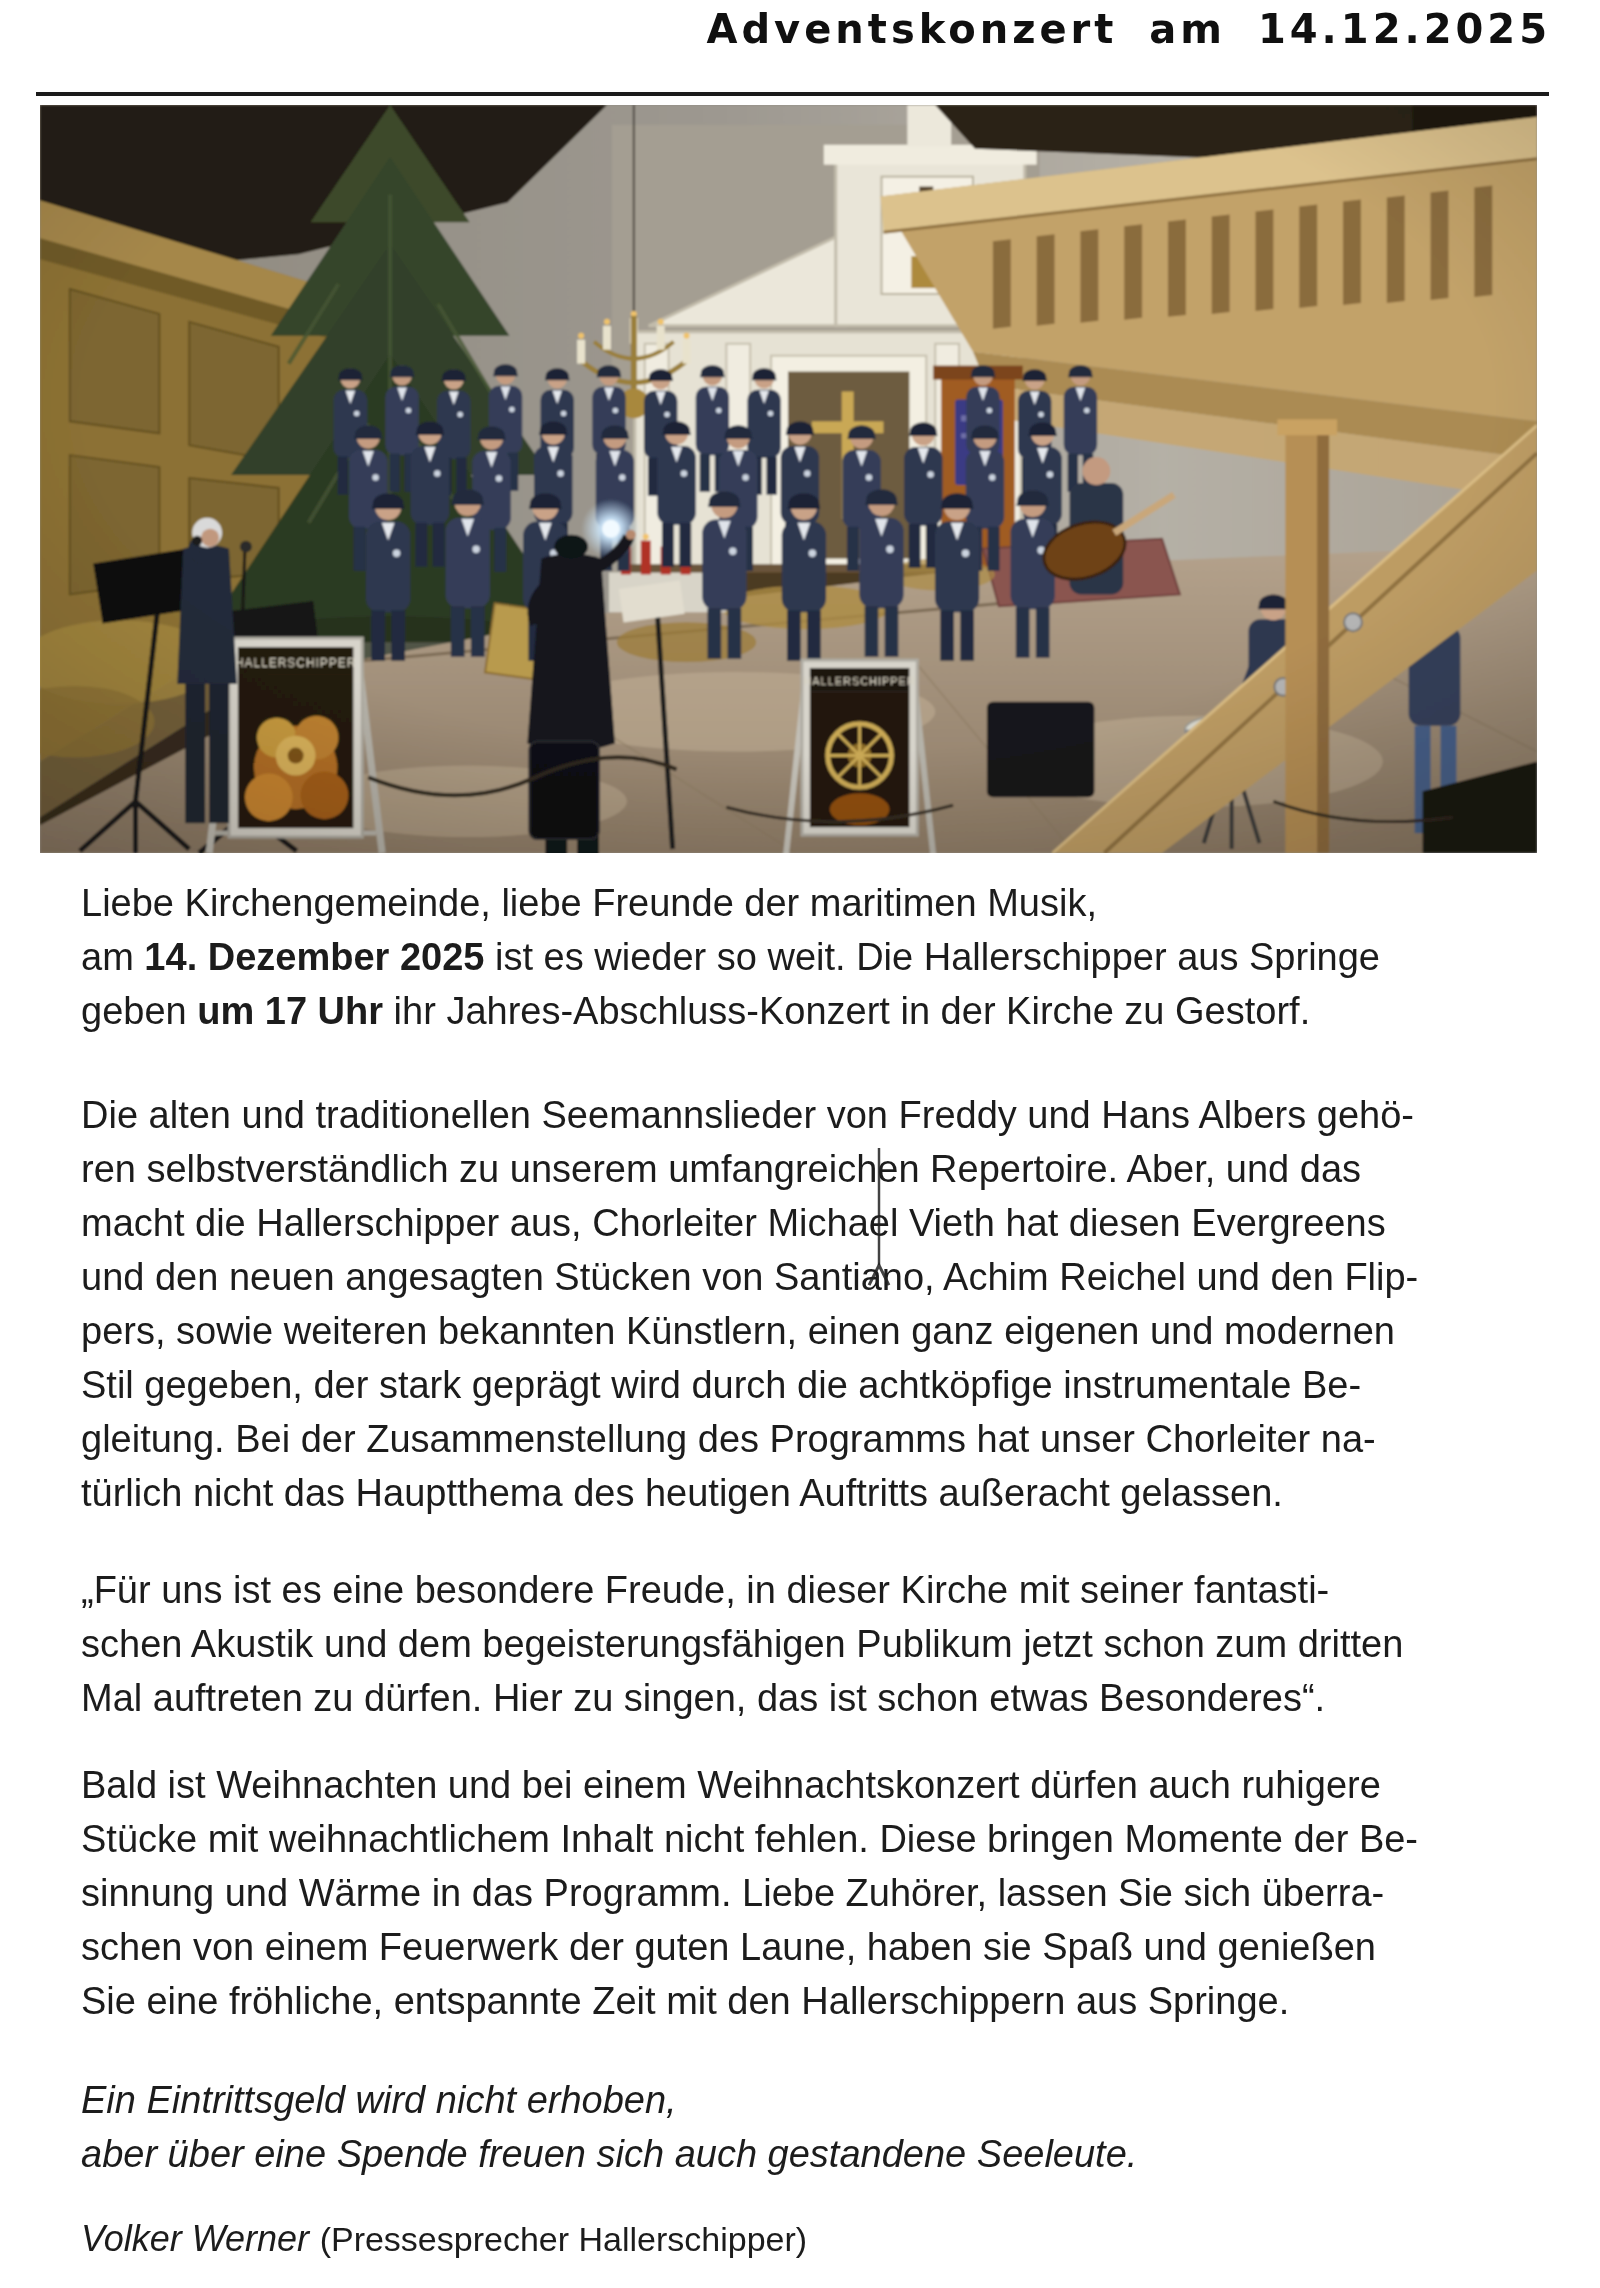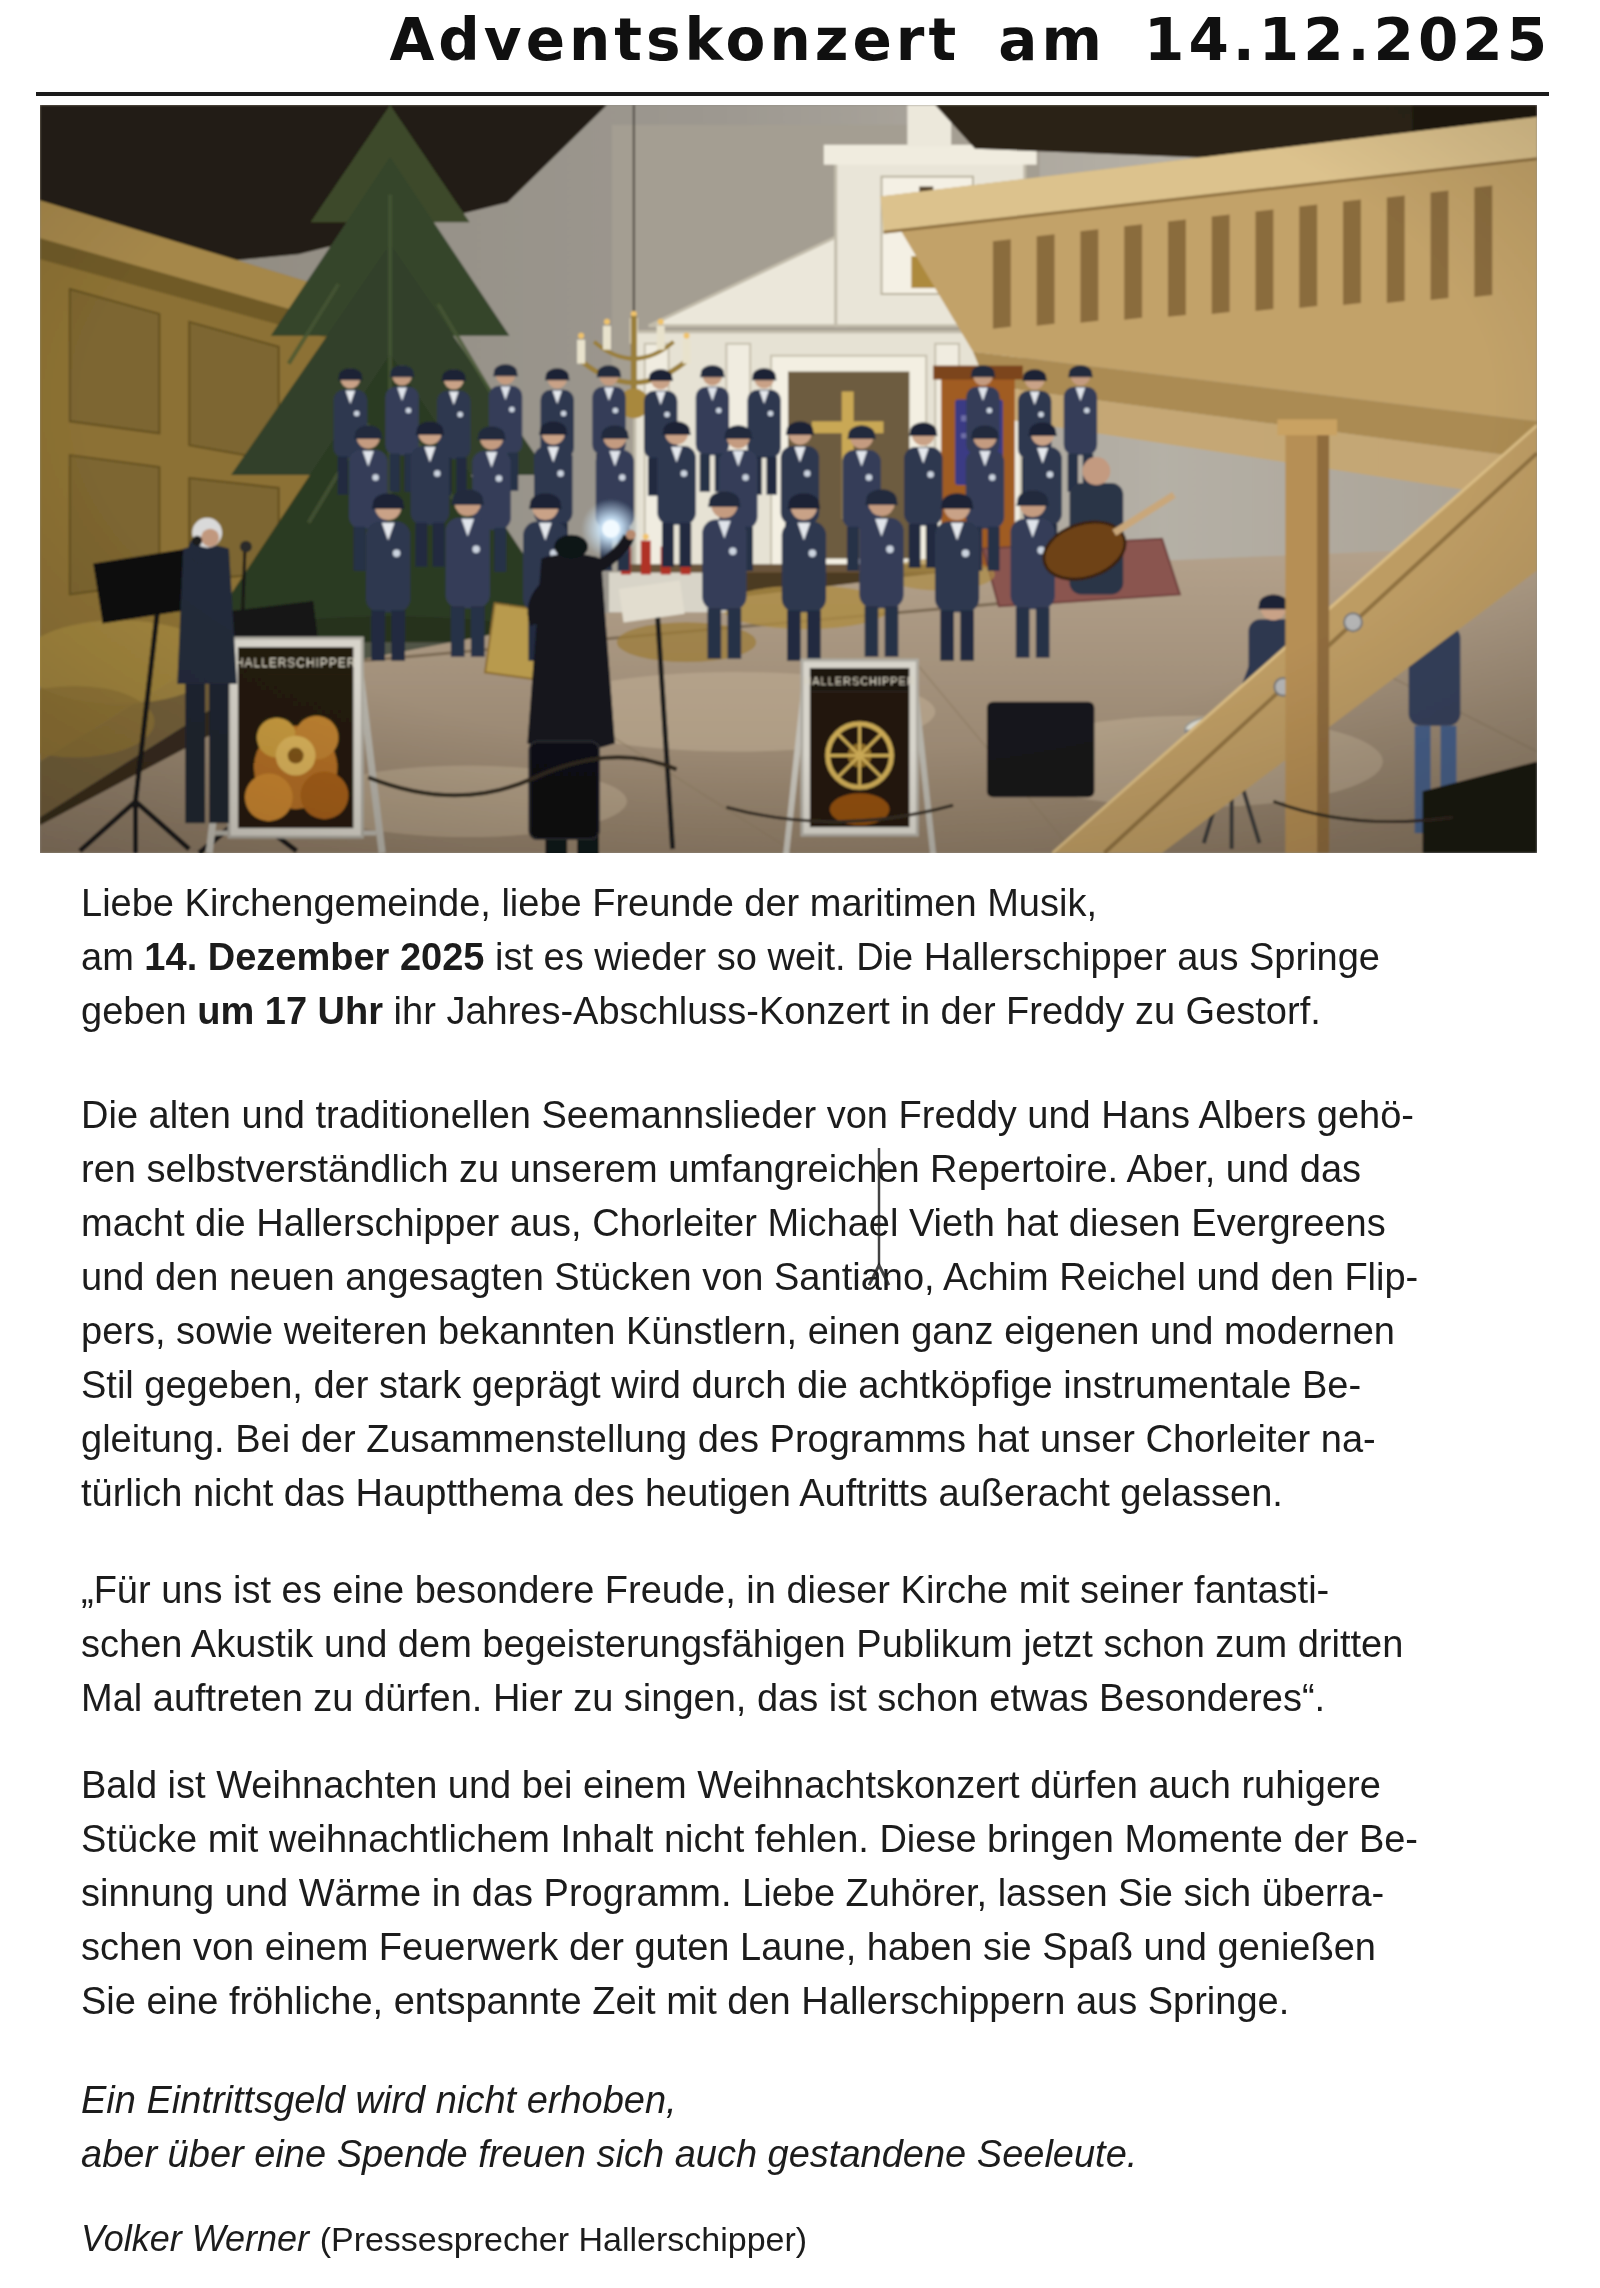--- a/index.html
+++ b/index.html
@@ -3,21 +3,21 @@
 <meta charset="utf-8">
 <style>
   html,body { margin:0; padding:0; background:#ffffff; }
   .page {
     position:relative; width:1601px; height:2289px; background:#ffffff;
     font-family:"Liberation Sans", sans-serif; color:#1d1d1d; overflow:hidden;
   }
   .title {
     position:absolute; top:6px; right:50px;
     font-family:"DejaVu Sans", sans-serif; font-weight:700;
-    font-size:58px; letter-spacing:4px; word-spacing:14px; color:#101010;
+    font-size:40px; letter-spacing:4px; word-spacing:14px; color:#101010;
     white-space:nowrap;
     text-align:right;
   }
   .rule { position:absolute; left:36px; top:92px; width:1513px; height:4px; background:#1b1b1b; }
   .photo-wrap {
     position:absolute; left:40px; top:105px; width:1497px; height:748px;
     background:#8f8b82; overflow:hidden;
   }
   .photo-wrap svg { display:block; width:1497px; height:748px; }
   .content {
@@ -380,21 +380,21 @@
           <path d="M690 706 Q800 736 918 704" stroke="#332c22" stroke-width="3"></path>
           <path d="M1240 700 Q1320 730 1420 716" stroke="#2e281f" stroke-width="3"></path>
         </g>
 
         <rect width="1505" height="752" fill="url(#vig)"></rect>
       </g>
     </svg>
   </div>
 
   <div class="content">
-    <p class="gap-a"><span>Liebe Kirchengemeinde, liebe Freunde der maritimen Musik,</span><br><span>am </span><b>14. Dezember 2025</b><span> ist es wieder so weit. Die Hallerschipper aus Springe</span><br><span>geben </span><b>um 17 Uhr</b><span> ihr Jahres-Abschluss-Konzert in der Freddy zu Gestorf.</span></p>
+    <p class="gap-a"><span>Liebe Kirchengemeinde, liebe Freunde der maritimen Musik,</span><br><span>am </span><b>14. Dezember 2025</b><span> ist es wieder so weit. Die Hallerschipper aus Springe</span><br><span>geben </span><b>um 17 Uhr</b><span> ihr Jahres-Abschluss-Konzert in der Kirche zu Gestorf.</span></p>
 
     <p class="pre gap-c">Die alten und traditionellen Seemannslieder von Freddy und Hans Albers gehö-
 ren selbstverständlich zu unserem umfangreichen Repertoire. Aber, und das
 macht die Hallerschipper aus, Chorleiter Michael Vieth hat diesen Evergreens
 und den neuen angesagten Stücken von Santiano, Achim Reichel und den Flip-
 pers, sowie weiteren bekannten Künstlern, einen ganz eigenen und modernen
 Stil gegeben, der stark geprägt wird durch die achtköpfige instrumentale Be-
 gleitung. Bei der Zusammenstellung des Programms hat unser Chorleiter na-
 türlich nicht das Hauptthema des heutigen Auftritts außeracht gelassen.</p>
 

